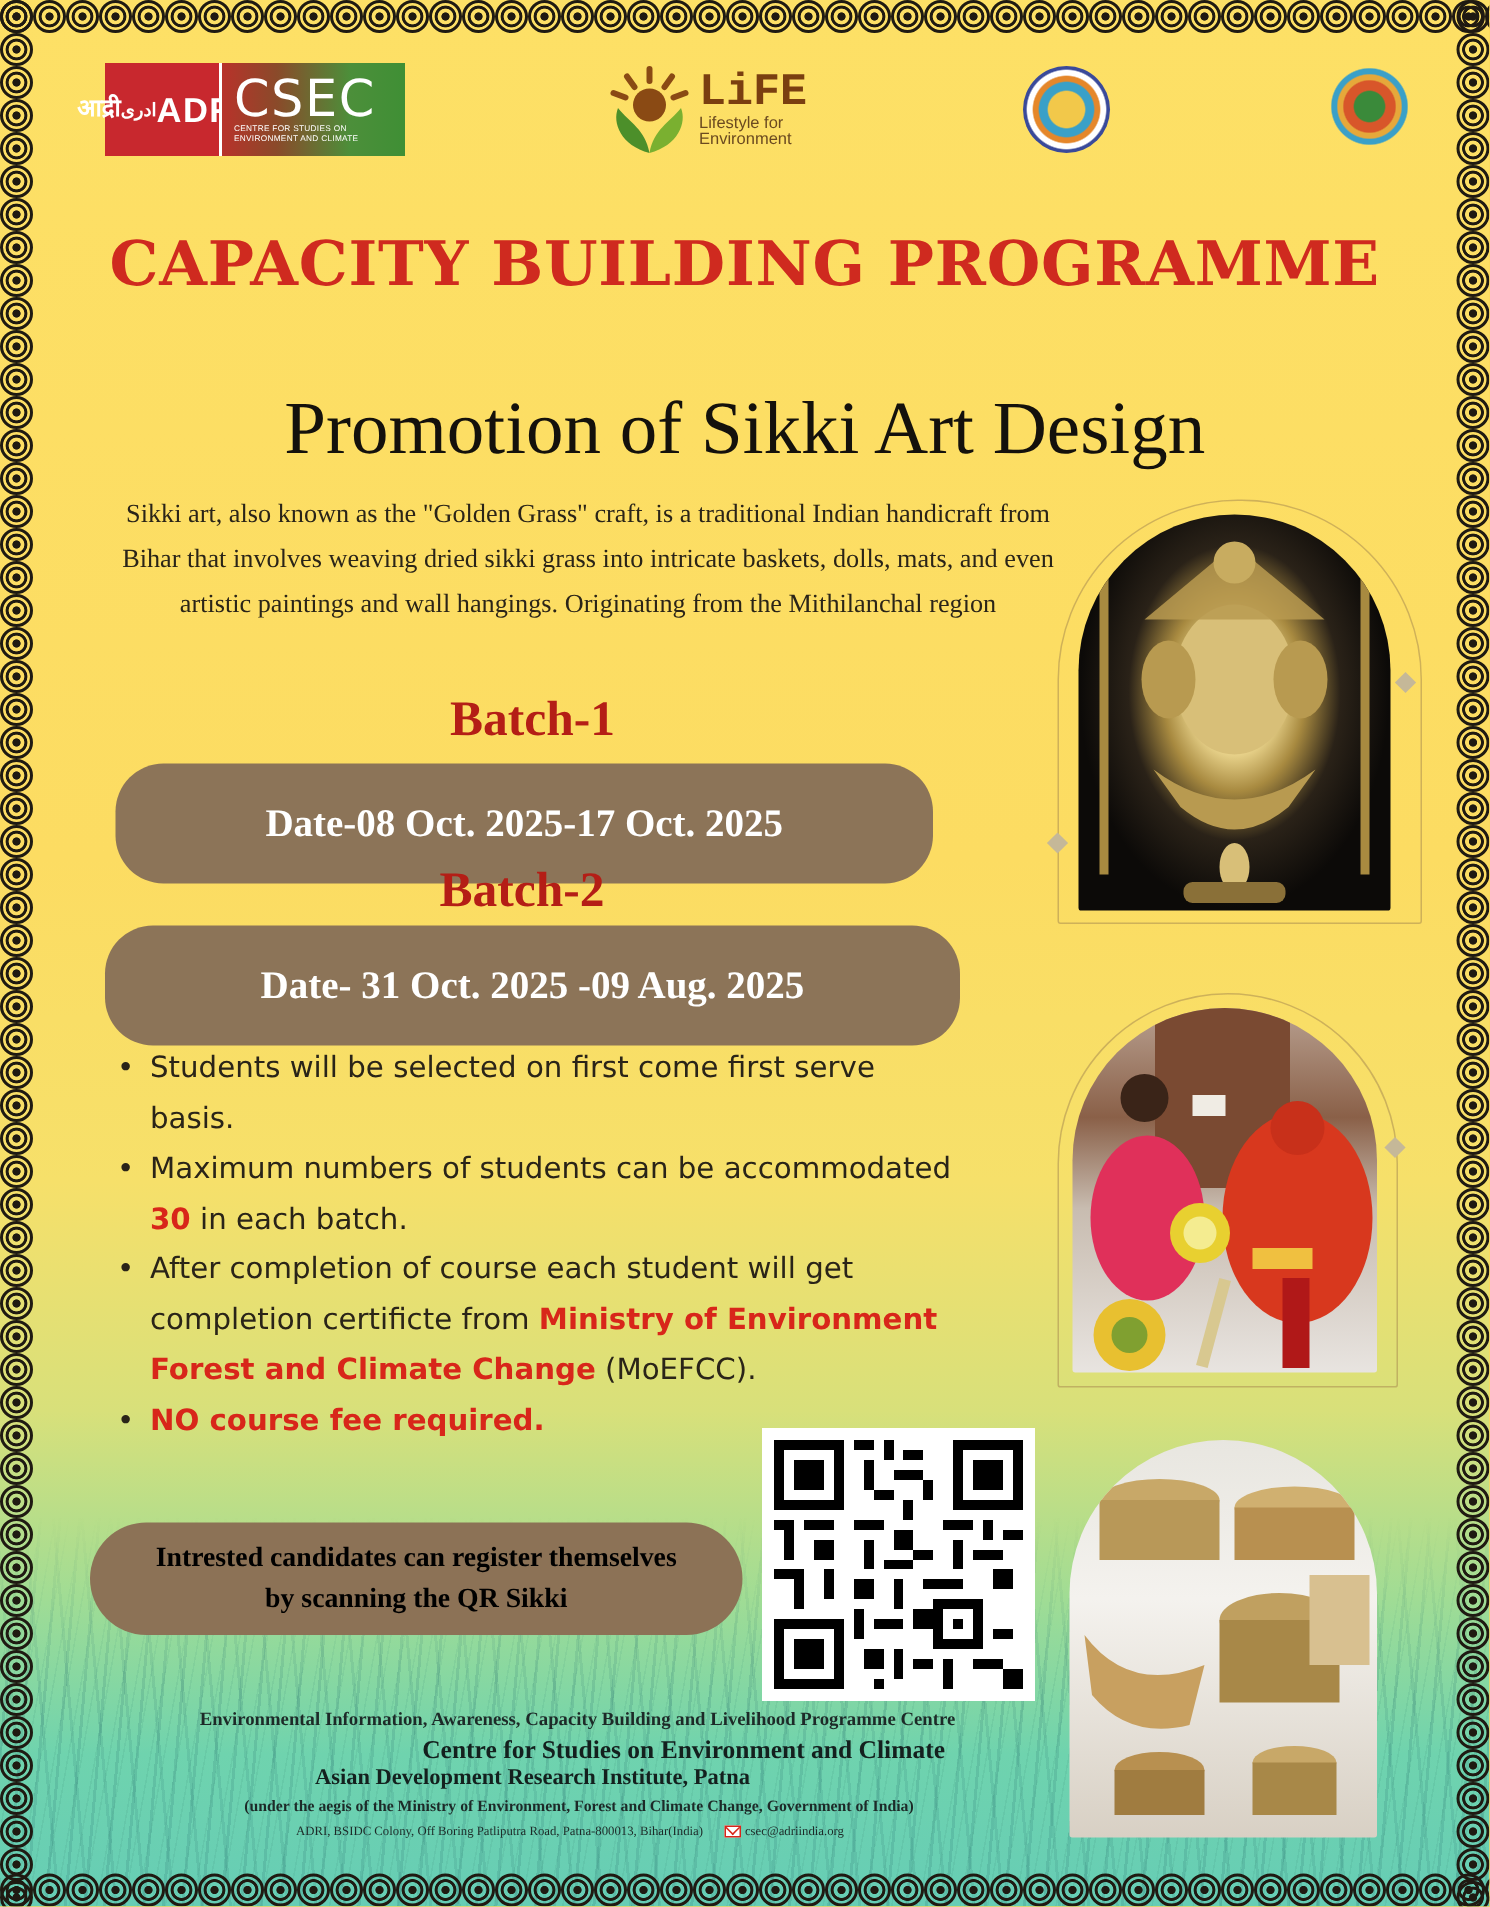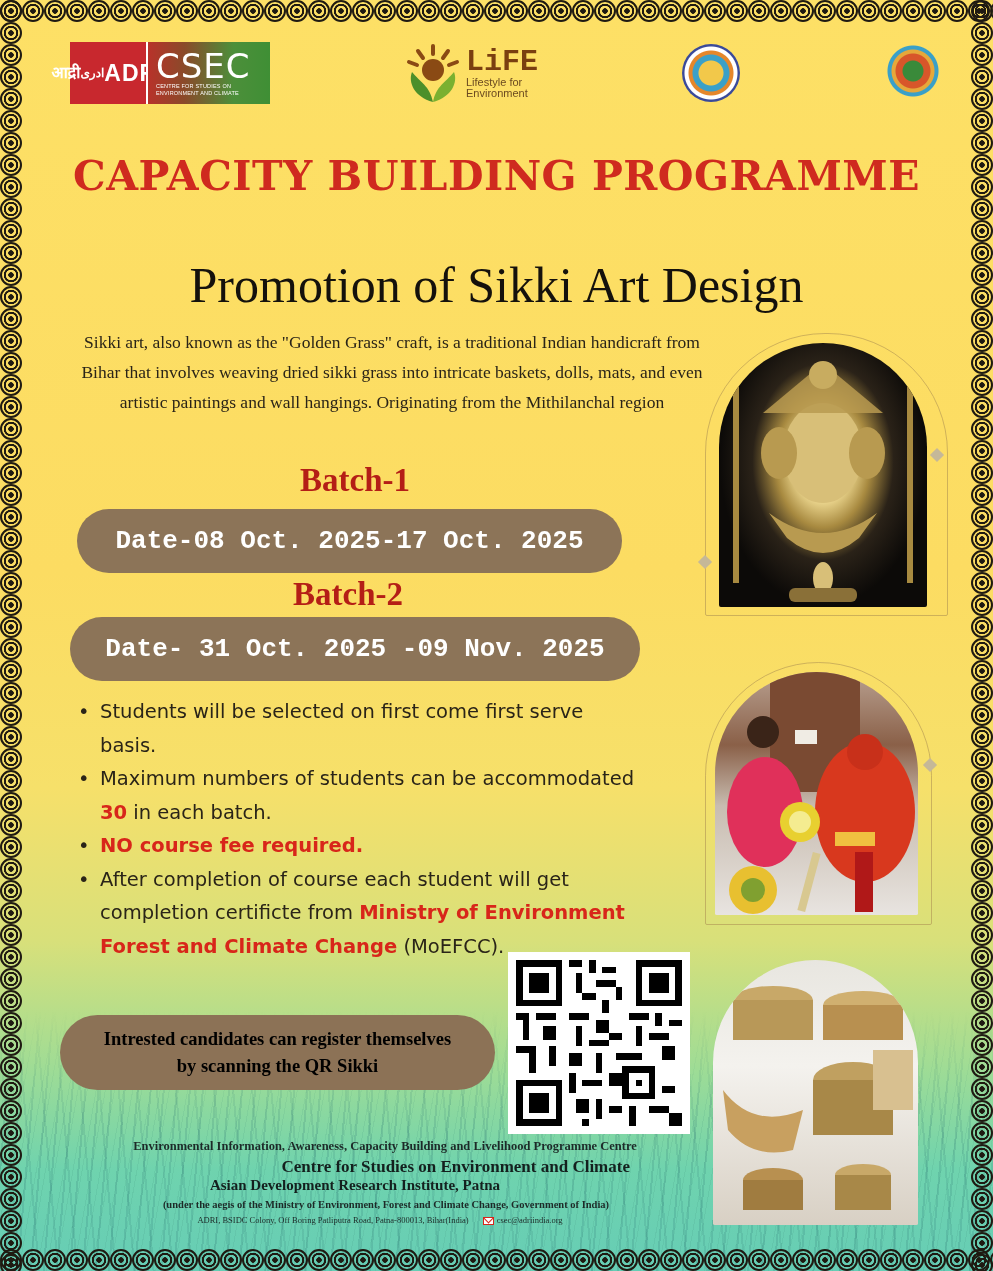--- a/index.html
+++ b/index.html
@@ -81,22 +81,22 @@
   .desc {
     position: absolute; left: 72px; width: 640px; top: 327px; text-align: center;
     font-family: "Liberation Serif", serif; font-size: 17.5px; line-height: 30px; color: #2a2418;
   }
 
   .batch-label {
     position: absolute; width: 280px; text-align: center;
     font-family: "Liberation Serif", serif; font-weight: bold; font-size: 33px; color: #b41e16;
   }
   .date-pill {
-    position: absolute; height: 64px; border-radius: 32px; background: #8c7458;
-    color: #fff; font-weight: bold; font-family: Liberation Mono, monospace; font-size: 26px;
+    position: absolute; height: 80px; border-radius: 32px; background: #8c7458;
+    color: #fff; font-weight: bold; font-family: Liberation Serif, serif; font-size: 26px;
     display: flex; align-items: center; justify-content: center; white-space: nowrap;
   }
 
   .bullets {
     position: absolute; left: 78px; top: 695px; width: 560px;
     font-family: "DejaVu Sans", sans-serif; font-size: 19.5px; line-height: 33.5px; color: #2a2418;
     list-style: none;
   }
   .bullets li { position: relative; padding-left: 22px; margin-bottom: 0; }
   .bullets li::before { content: "•"; position: absolute; left: 0; top: 0; color: #2a2418; }
@@ -406,27 +406,27 @@
   <div class="logo-seal2"></div>
 
   <div class="title-main">CAPACITY BUILDING PROGRAMME</div>
   <div class="title-sub">Promotion of Sikki Art Design</div>
 
   <div class="desc">Sikki art, also known as the "Golden Grass" craft, is a traditional Indian handicraft from Bihar that involves weaving dried sikki grass into intricate baskets, dolls, mats, and even artistic paintings and wall hangings. Originating from the Mithilanchal region</div>
 
   <div class="batch-label" style="left:215px; top:462px;">Batch-1</div>
   <div class="date-pill" style="left:77px; top:509px; width:545px;">Date-08 Oct. 2025-17 Oct. 2025</div>
   <div class="batch-label" style="left:208px; top:576px;">Batch-2</div>
-  <div class="date-pill" style="left:70px; top:617px; width:570px;">Date- 31 Oct. 2025 -09 Nov. 2025</div>
+  <div class="date-pill" style="left:70px; top:617px; width:570px;">Date- 31 Oct. 2025 -09 Aug. 2025</div>
 
   <ul class="bullets">
     <li><span>Students will be selected on first come first serve basis.</span></li>
     <li><span>Maximum numbers of students can be accommodated </span><span class="red">30</span><span> in each batch.</span></li>
+    <li><span>After completion of course each student will get completion certificte from </span><span class="red">Ministry of Environment Forest and Climate Change</span><span> (MoEFCC).</span></li>
     <li><span class="red">NO course fee required.</span></li>
-    <li><span>After completion of course each student will get completion certificte from </span><span class="red">Ministry of Environment Forest and Climate Change</span><span> (MoEFCC).</span></li>
   </ul>
 
   <div class="register-pill">
     <span>Intrested candidates can register themselves</span>
     <span>by scanning the QR Sikki</span>
   </div>
 
   <div class="qr">
     <svg viewBox="0 0 25 25" shape-rendering="crispEdges">
       <rect width="25" height="25" fill="#fff"></rect>

